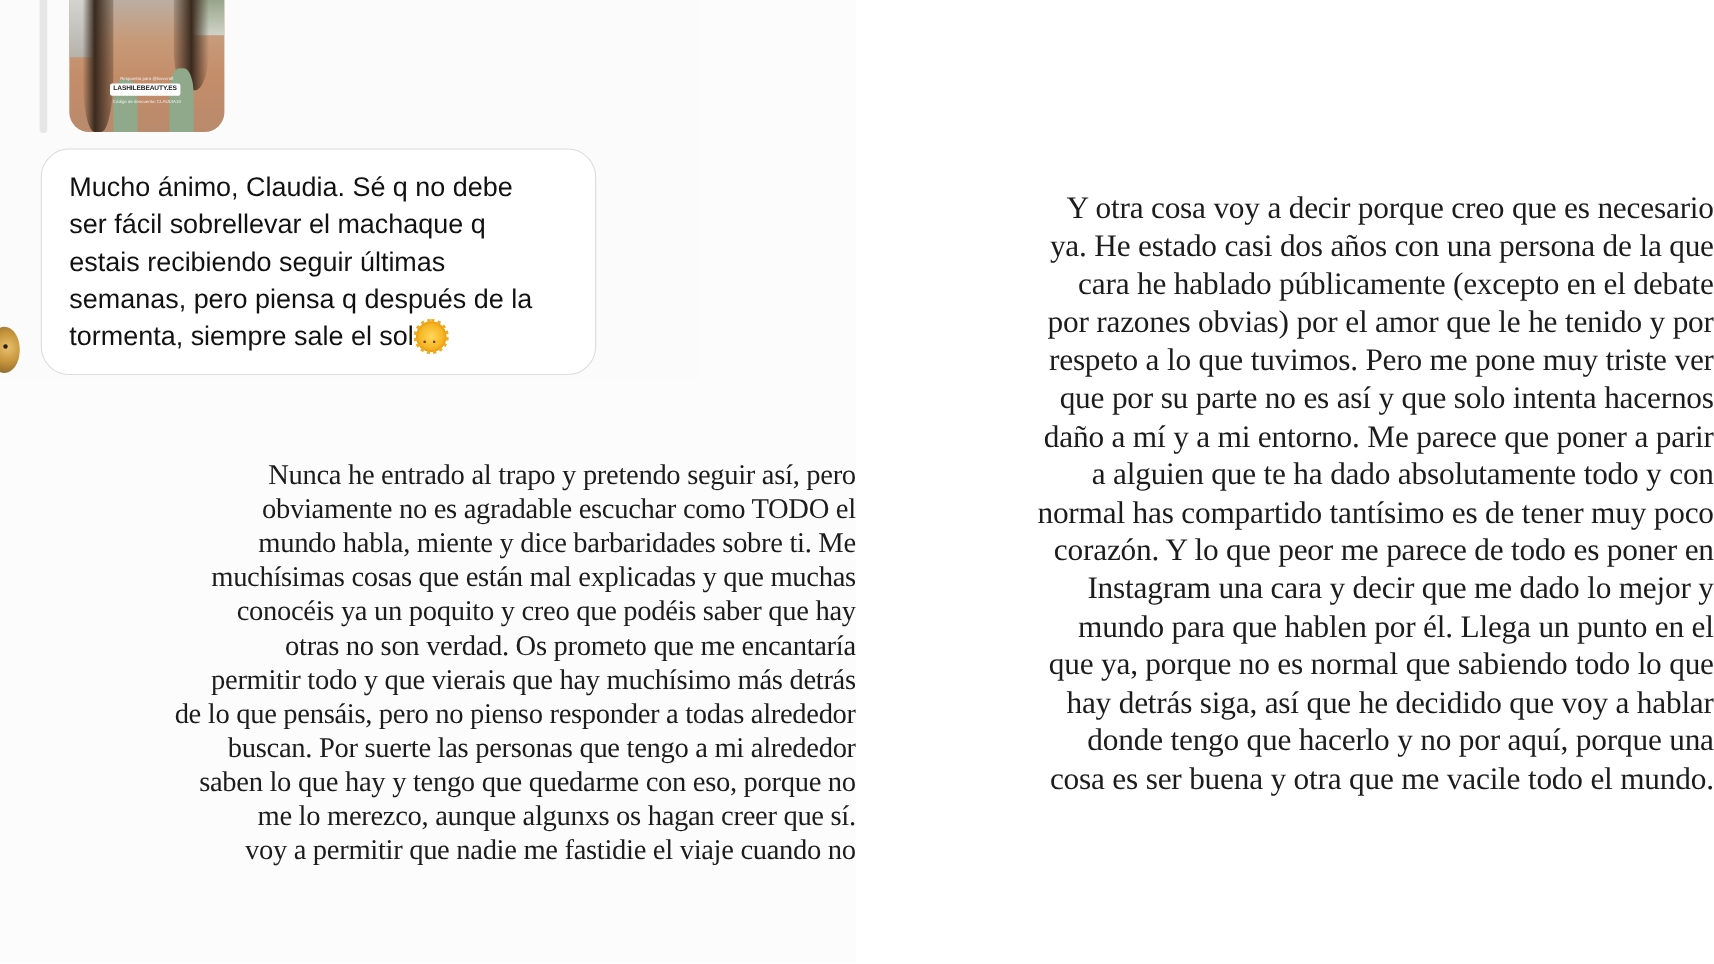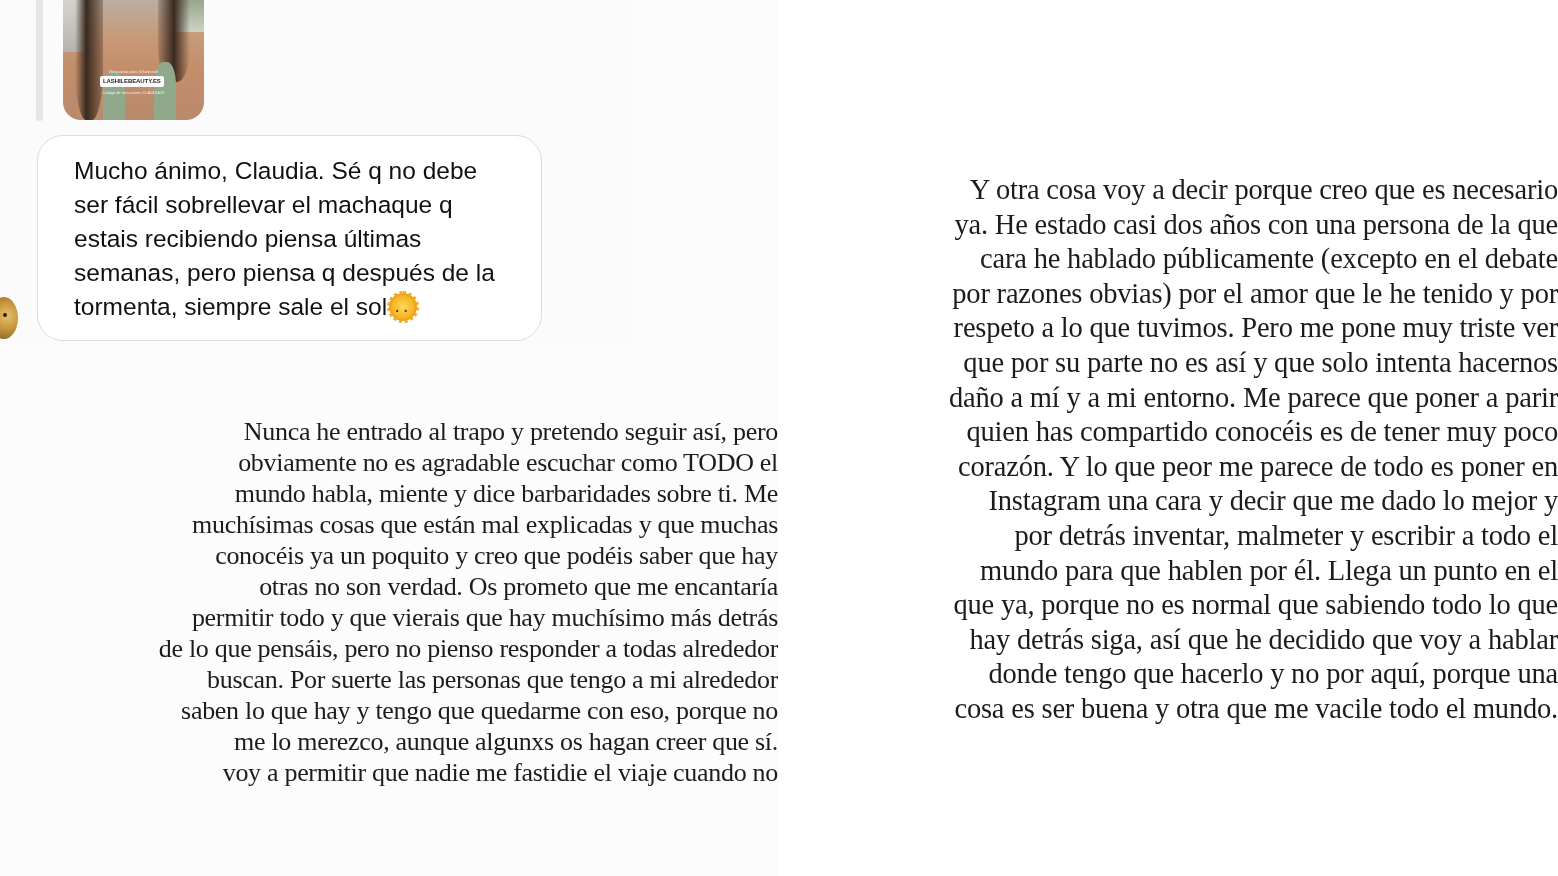--- a/index.html
+++ b/index.html
@@ -67,21 +67,21 @@
     .avatar {
       position: absolute; left: -10px; top: 297px; width: 28px; height: 42px;
       border-radius: 50%;
       background: radial-gradient(circle at 60% 45%, #e8c070 0%, #c8963c 45%, #7a5a2a 100%);
     }
     .avatar .eye { position: absolute; left: 13px; top: 16px; width: 4px; height: 4px; border-radius: 50%; background: #2a2010; }
 
     .bubble {
       position: absolute; left: 37px; top: 135px; width: 505px; height: 206px;
       background: #ffffff; border: 1.5px solid #dcdcdc; border-radius: 26px;
-      padding: 18px 20px 0 36px;
+      padding: 18px 20px 0 25px;
       font-family: "Liberation Sans", sans-serif; font-size: 24.5px; line-height: 34px;
       color: #111;
     }
     .bubble .line { display: block; white-space: nowrap; }
     .sun-emoji {
       display: inline-block; width: 28px; height: 28px; vertical-align: -6px; margin-left: 2px;
       border-radius: 50%;
       background: radial-gradient(circle, #ffd85a 0%, #f5b524 55%, #e89a10 70%, rgba(240,160,20,0) 72%);
       position: relative;
     }
@@ -128,21 +128,21 @@
       <div class="caption-code">Código de descuento: CLAUDIA10</div>
     </div>
 
     <div class="avatar">
       <span class="eye"></span>
     </div>
 
     <div class="bubble">
       <span class="line">Mucho ánimo, Claudia. Sé q no debe</span>
       <span class="line">ser fácil sobrellevar el machaque q</span>
-      <span class="line">estais recibiendo piensa últimas</span>
+      <span class="line">estais recibiendo seguir últimas</span>
       <span class="line">semanas, pero piensa q después de la</span>
       <span class="line"><span>tormenta, siempre sale el sol</span><span class="sun-emoji"></span></span>
     </div>
   </div>
 
   <div class="story-text left-story">
     <span class="line">Nunca he entrado al trapo y pretendo seguir así, pero</span>
     <span class="line">obviamente no es agradable escuchar como TODO el</span>
     <span class="line">mundo habla, miente y dice barbaridades sobre ti. Me</span>
     <span class="line">muchísimas cosas que están mal explicadas y que muchas</span>
@@ -159,23 +159,23 @@
 
 <div class="right-panel">
   <div class="story-text right-story">
     <span class="line">Y otra cosa voy a decir porque creo que es necesario</span>
     <span class="line">ya. He estado casi dos años con una persona de la que</span>
     <span class="line">cara he hablado públicamente (excepto en el debate</span>
     <span class="line">por razones obvias) por el amor que le he tenido y por</span>
     <span class="line">respeto a lo que tuvimos. Pero me pone muy triste ver</span>
     <span class="line">que por su parte no es así y que solo intenta hacernos</span>
     <span class="line">daño a mí y a mi entorno. Me parece que poner a parir</span>
-    <span class="line">quien has compartido conocéis es de tener muy poco</span>
+    <span class="line">a alguien que te ha dado absolutamente todo y con</span>
+    <span class="line">normal has compartido tantísimo es de tener muy poco</span>
     <span class="line">corazón. Y lo que peor me parece de todo es poner en</span>
     <span class="line">Instagram una cara y decir que me dado lo mejor y</span>
-    <span class="line">por detrás inventar, malmeter y escribir a todo el</span>
     <span class="line">mundo para que hablen por él. Llega un punto en el</span>
     <span class="line">que ya, porque no es normal que sabiendo todo lo que</span>
     <span class="line">hay detrás siga, así que he decidido que voy a hablar</span>
     <span class="line">donde tengo que hacerlo y no por aquí, porque una</span>
     <span class="line">cosa es ser buena y otra que me vacile todo el mundo.</span>
   </div>
 </div>
 
 </body></html>

